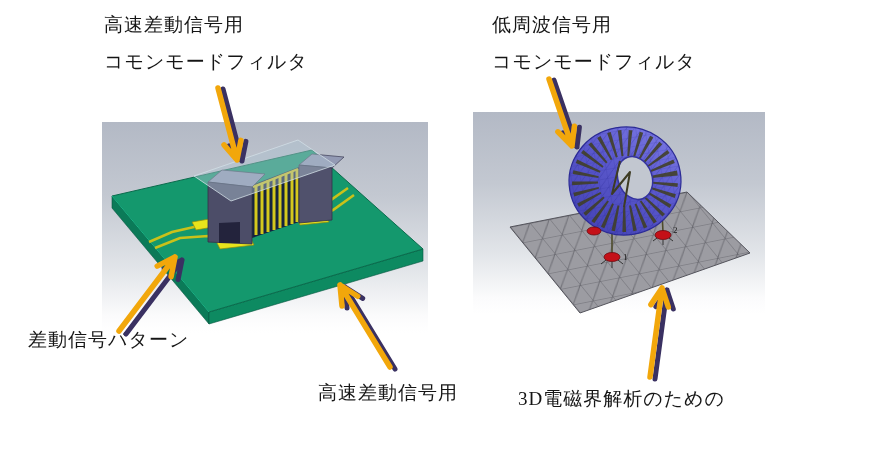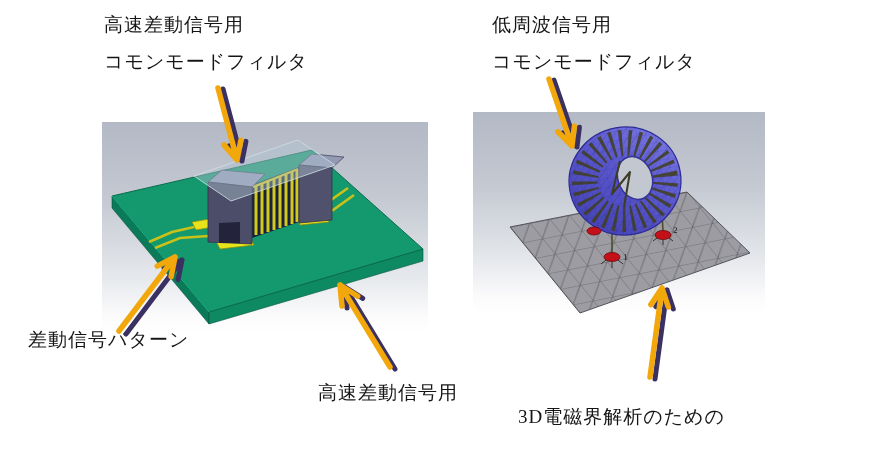--- a/index.html
+++ b/index.html
@@ -127,21 +127,21 @@
   </div>
 
   <div class="lbl" style="left:16px;top:321px;margin-left:12px;">
     <div>差動信号パターン</div>
   </div>
 
   <div class="lbl" style="left:318px;top:374px;">
     <div>高速差動信号用</div>
   </div>
 
-  <div class="lbl" style="left:518px;top:398px;">
+  <div class="lbl" style="left:518px;top:380px;">
     <div>3D電磁界解析のための</div>
   </div>
 
   <svg id="arrow-overlay" width="876" height="476" viewBox="0 0 876 476">
     <g fill="none" stroke-linecap="round" stroke-linejoin="round">
 
       <g>
         <path d="M218,88 L237,160 M240.9,140.4 L237,160 L224,144.9" stroke="#3A3162" stroke-width="5" transform="translate(5,1)"></path>
         <path d="M218,88 L237,160 M240.9,140.4 L237,160 L224,144.9" stroke="#F2A70B" stroke-width="5.5"></path>
       </g>

